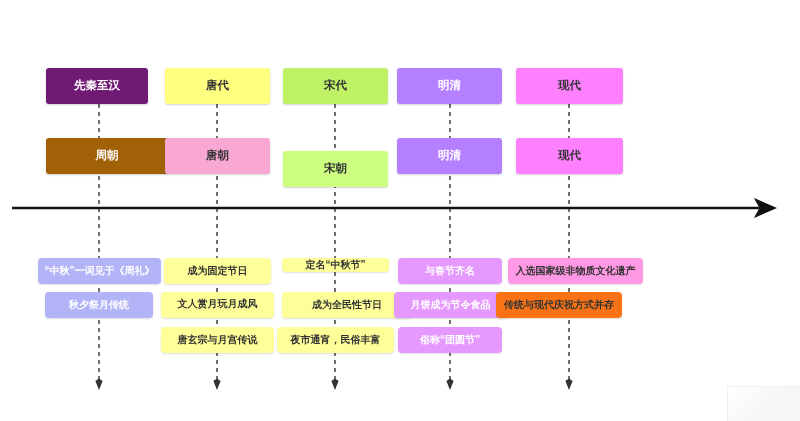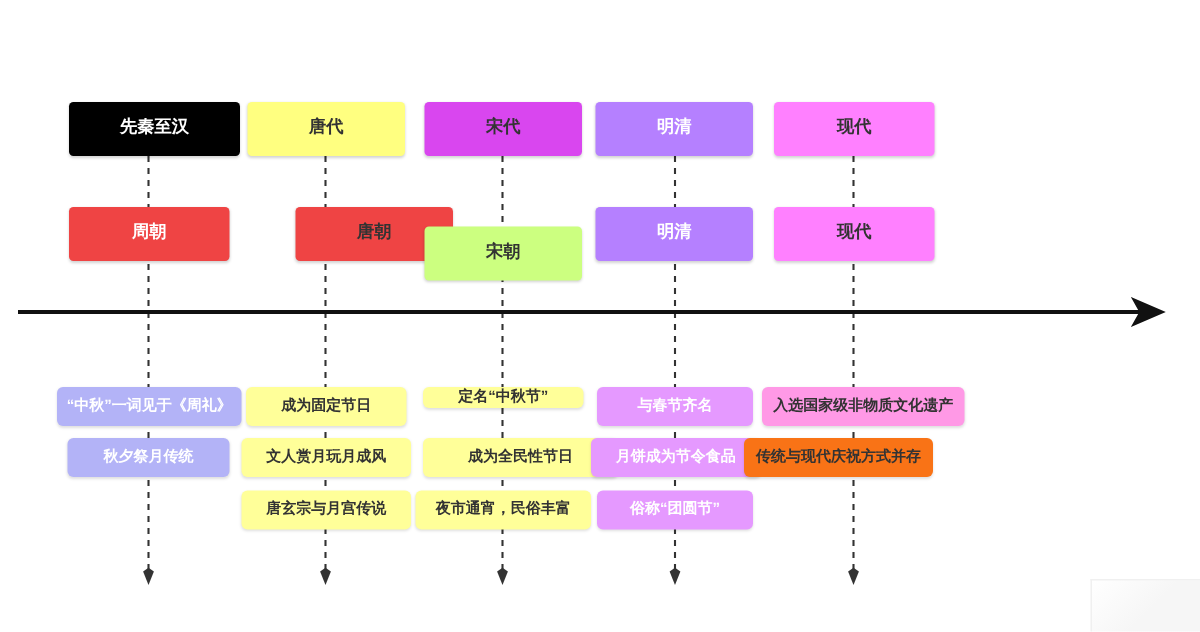--- a/index.html
+++ b/index.html
@@ -123,30 +123,30 @@
   <svg id="axis-svg" viewBox="0 0 800 60" xmlns="http://www.w3.org/2000/svg">
     <defs>
       <marker id="arrow-right" markerWidth="9" markerHeight="9" refX="7" refY="4.5" orient="auto" markerUnits="strokeWidth">
         <path d="M0,0.6 L9,4.5 L0,8.4 L2.2,4.5 Z" fill="#111111"></path>
       </marker>
     </defs>
     <line id="axis-line" x1="12" y1="28" x2="772" y2="28" stroke="#111111" stroke-width="2.6" marker-end="url(#arrow-right)"></line>
   </svg>
 
   <div id="boxes-layer">
-      <div class="era-box row1-box" style="left: 46px; top: 68px; width: 114px; background: #000000; color: rgb(255, 255, 255);">先秦至汉</div>
-      <div class="era-box row2-box" style="left: 46px; top: 138px; width: 107px; background: #ef4444; color: rgb(255, 255, 255);">周朝</div>
+      <div class="era-box row1-box" style="left: 46px; top: 68px; width: 102px; background: #701a75; color: rgb(255, 255, 255);">先秦至汉</div>
+      <div class="era-box row2-box" style="left: 46px; top: 138px; width: 122px; background: #a16207; color: rgb(255, 255, 255);">周朝</div>
       <div class="item-box" style="left: 38px; top: 258px; width: 123px; height: 26px; background: rgb(179, 179, 247); color: rgb(255, 255, 255);">“中秋”一词见于《周礼》</div>
       <div class="item-box" style="left: 45px; top: 292px; width: 108px; height: 26px; background: rgb(179, 179, 247); color: rgb(255, 255, 255);">秋夕祭月传统</div>
       <div class="era-box row1-box" style="left: 165px; top: 68px; width: 105px; background: rgb(255, 255, 128); color: rgb(51, 51, 51);">唐代</div>
-      <div class="era-box row2-box" style="left: 165px; top: 138px; width: 105px; background: #ef4444; color: rgb(51, 51, 51); margin-left: 32px;">唐朝</div>
+      <div class="era-box row2-box" style="left: 165px; top: 138px; width: 105px; background: #f9a8d4; color: rgb(51, 51, 51);">唐朝</div>
       <div class="item-box" style="left: 164px; top: 258px; width: 107px; height: 26px; background: rgb(255, 255, 153); color: rgb(51, 51, 51);">成为固定节日</div>
-      <div class="item-box" style="left: 161px; top: 292px; width: 113px; height: 26px; background: rgb(255, 255, 153); color: rgb(51, 51, 51);">文人赏月玩月成风</div>
+      <div class="item-box" style="left: 161px; top: 292px; width: 113px; height: 26px; background: rgb(255, 255, 153); color: rgb(51, 51, 51); font-family: Liberation Mono, monospace;">文人赏月玩月成风</div>
       <div class="item-box" style="left: 161px; top: 327px; width: 113px; height: 26px; background: rgb(255, 255, 153); color: rgb(51, 51, 51);">唐玄宗与月宫传说</div>
-      <div class="era-box row1-box" style="left: 283px; top: 68px; width: 105px; background: #d946ef; color: rgb(51, 51, 51);">宋代</div>
+      <div class="era-box row1-box" style="left: 283px; top: 68px; width: 105px; background: #bef264; color: rgb(51, 51, 51);">宋代</div>
       <div class="era-box row2-box" style="left: 283px; top: 138px; width: 105px; background: rgb(204, 255, 128); color: rgb(51, 51, 51); margin-top: 13px;">宋朝</div>
       <div class="item-box" style="left: 282px; top: 258px; width: 107px; height: 14px; background: rgb(255, 255, 153); color: rgb(51, 51, 51);">定名“中秋节”</div>
       <div class="item-box" style="left: 282px; top: 292px; width: 130px; height: 26px; background: rgb(255, 255, 153); color: rgb(51, 51, 51);">成为全民性节日</div>
       <div class="item-box" style="left: 277px; top: 327px; width: 117px; height: 26px; background: rgb(255, 255, 153); color: rgb(51, 51, 51);">夜市通宵，民俗丰富</div>
       <div class="era-box row1-box" style="left: 397px; top: 68px; width: 105px; background: rgb(181, 128, 255); color: rgb(255, 255, 255);">明清</div>
       <div class="era-box row2-box" style="left: 397px; top: 138px; width: 105px; background: rgb(181, 128, 255); color: rgb(255, 255, 255);">明清</div>
       <div class="item-box" style="left: 398px; top: 258px; width: 104px; height: 26px; background: rgb(229, 153, 255); color: rgb(255, 255, 255);">与春节齐名</div>
       <div class="item-box" style="left: 394px; top: 292px; width: 113px; height: 26px; background: rgb(229, 153, 255); color: rgb(255, 255, 255);">月饼成为节令食品</div>
       <div class="item-box" style="left: 398px; top: 327px; width: 104px; height: 26px; background: rgb(229, 153, 255); color: rgb(255, 255, 255);">俗称“团圆节”</div>
       <div class="era-box row1-box" style="left: 516px; top: 68px; width: 107px; background: rgb(255, 128, 255); color: rgb(51, 51, 51);">现代</div>

